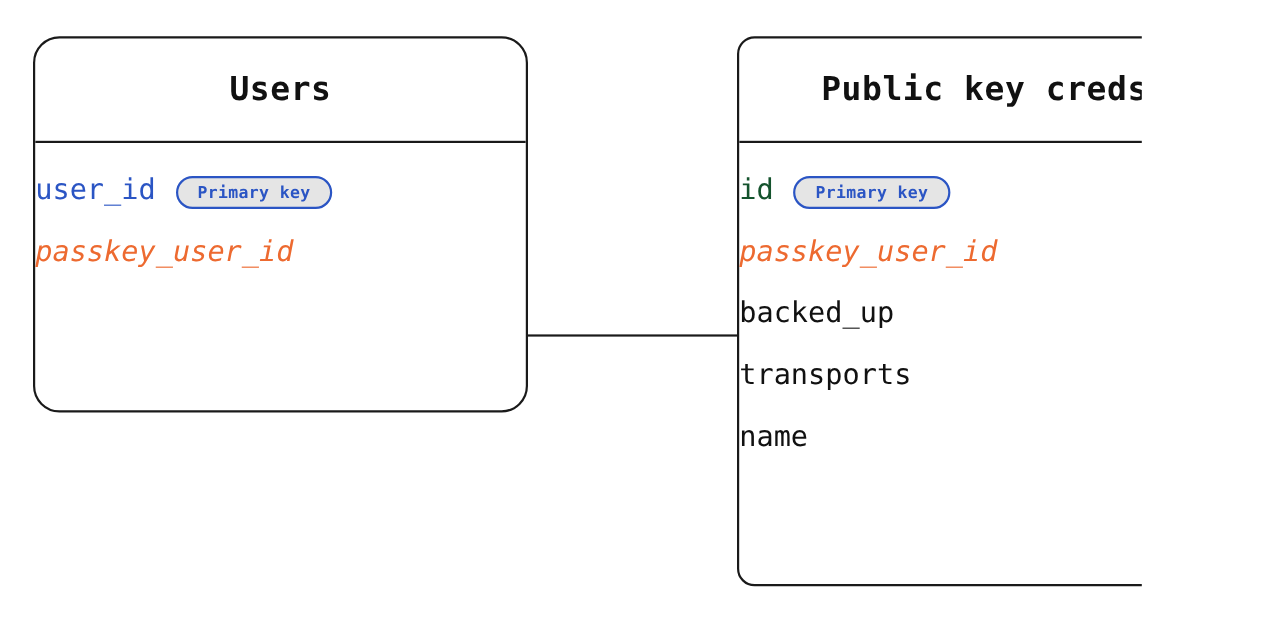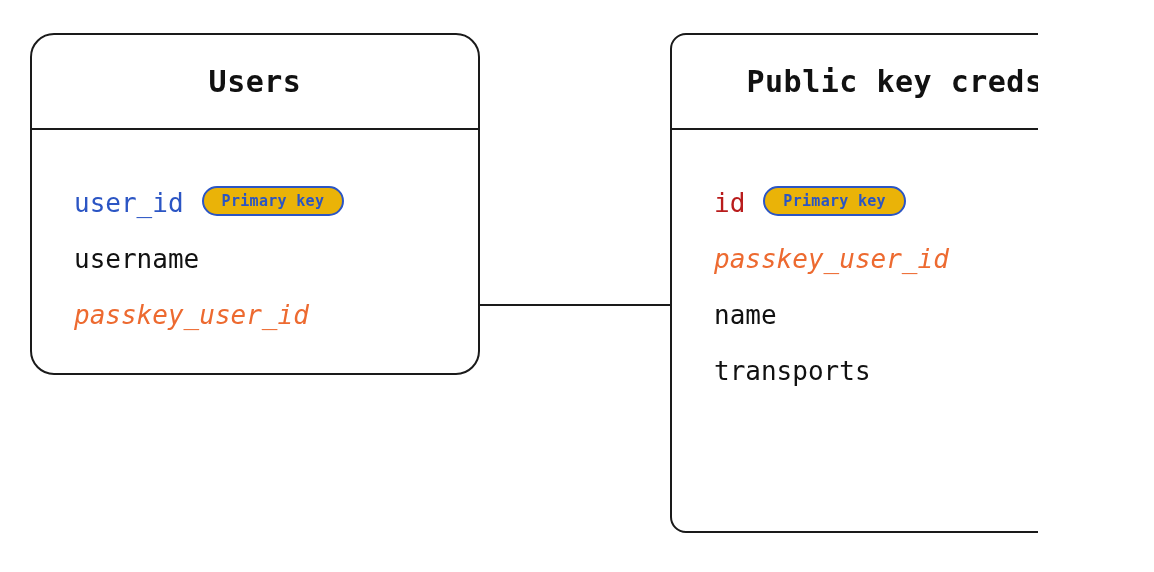--- a/index.html
+++ b/index.html
@@ -58,22 +58,21 @@
 
   .entity-fields {
     box-sizing: border-box;
     padding: 30px 0 0 0;
   }
 
   .field-row {
     box-sizing: border-box;
     height: 56px;
     display: flex;
-    align-items: flex-end;
-    padding-left: 42px;
+    align-items: flex-start;
   }
 
   .field-name {
     font-family: "DejaVu Sans Mono", monospace;
     font-size: 26px;
     color: #111111;
     white-space: nowrap;
     line-height: 1;
   }
   .field-name.key   { color: #2B55C4; }
@@ -83,21 +82,21 @@
   .pk-badge {
     box-sizing: border-box;
     margin-left: 18px;
     display: inline-flex;
     align-items: center;
     justify-content: center;
     height: 30px;
     padding: 0 18px;
     border: 2px solid #2B55C4;
     border-radius: 999px;
-    background: #eab308;
+    background: #e5e5e5;
   }
   .pk-badge-label {
     font-family: "DejaVu Sans Mono", monospace;
     font-weight: bold;
     font-size: 15px;
     letter-spacing: 0.3px;
     color: #2B55C4;
     white-space: nowrap;
     line-height: 1;
   }
@@ -112,42 +111,42 @@
         <div class="entity-title">Users</div>
       </div>
       <div class="entity-fields">
         <div class="field-row">
           <span class="field-name key" style="color: rgb(43, 85, 196);">user_id</span>
           <span class="pk-badge" style="border-color: rgb(43, 85, 196);">
             <span class="pk-badge-label" style="color: rgb(43, 85, 196);">Primary key</span>
           </span>
         </div>
         <div class="field-row">
-          <span class="field-name">username</span>
-        </div>
-        <div class="field-row">
           <span class="field-name fkey" style="color: rgb(237, 106, 48);">passkey_user_id</span>
         </div>
       </div>
     </div>
     <div class="entity" style="left: 670px; top: 33px; width: 450px; height: 500px; border-color: rgb(26, 26, 26); background: rgb(255, 255, 255); border-radius: 16px;">
       <div class="entity-header" style="border-bottom-color: rgb(26, 26, 26);">
         <div class="entity-title">Public key creds</div>
       </div>
       <div class="entity-fields">
         <div class="field-row">
-          <span class="field-name key" style="color: #b91c1c;">id</span>
+          <span class="field-name key" style="color: #14532d;">id</span>
           <span class="pk-badge" style="border-color: rgb(43, 85, 196);">
             <span class="pk-badge-label" style="color: rgb(43, 85, 196);">Primary key</span>
           </span>
         </div>
         <div class="field-row">
           <span class="field-name fkey" style="color: rgb(237, 106, 48);">passkey_user_id</span>
         </div>
         <div class="field-row">
-          <span class="field-name">name</span>
+          <span class="field-name">backed_up</span>
         </div>
         <div class="field-row">
           <span class="field-name">transports</span>
+        </div>
+        <div class="field-row">
+          <span class="field-name">name</span>
         </div>
       </div>
     </div>
   </div>
 
 </body></html>

